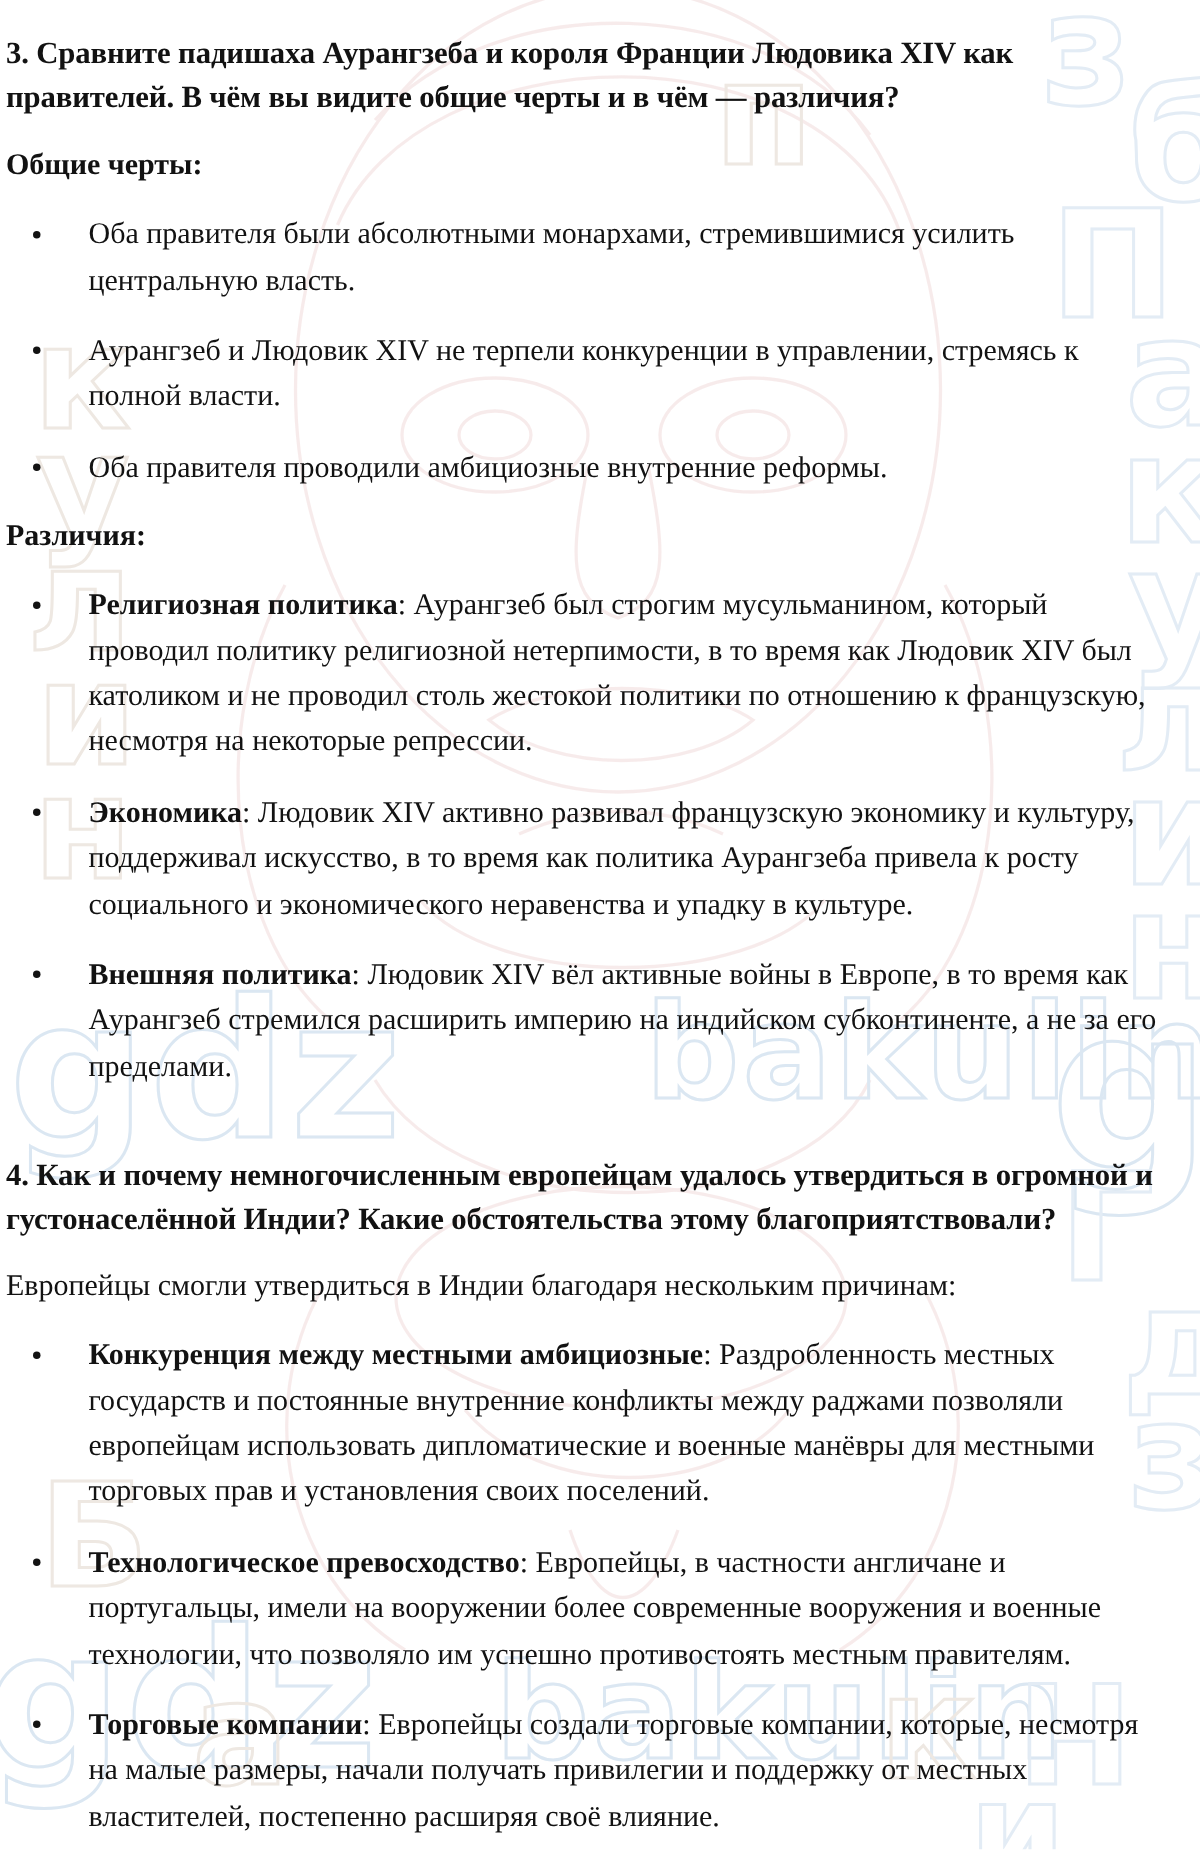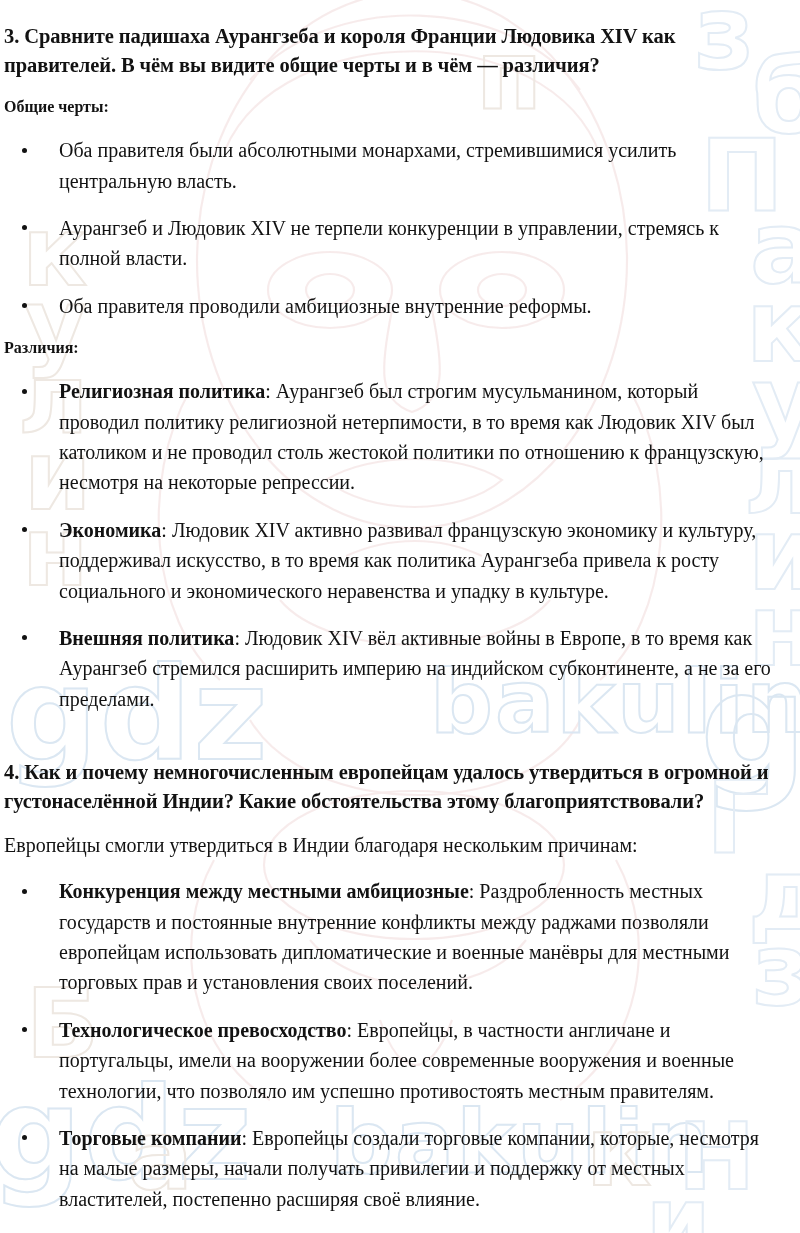--- a/index.html
+++ b/index.html
@@ -68,21 +68,21 @@
   .q-heading {
     font-size: 20.5px;
     font-weight: 700;
     line-height: 1.42;
     margin: 0 0 4px 0;
     letter-spacing: -0.1px;
     max-width: 775px;
   }
 
   .sub-heading {
-    font-size: 16px;
+    font-size: 20px;
     font-weight: 700;
     line-height: 1.5;
     margin: 15px 0 2px 0;
   }
 
   .intro-line {
     font-size: 20px;
     line-height: 1.5;
     margin: 14px 0 2px 0;
   }

